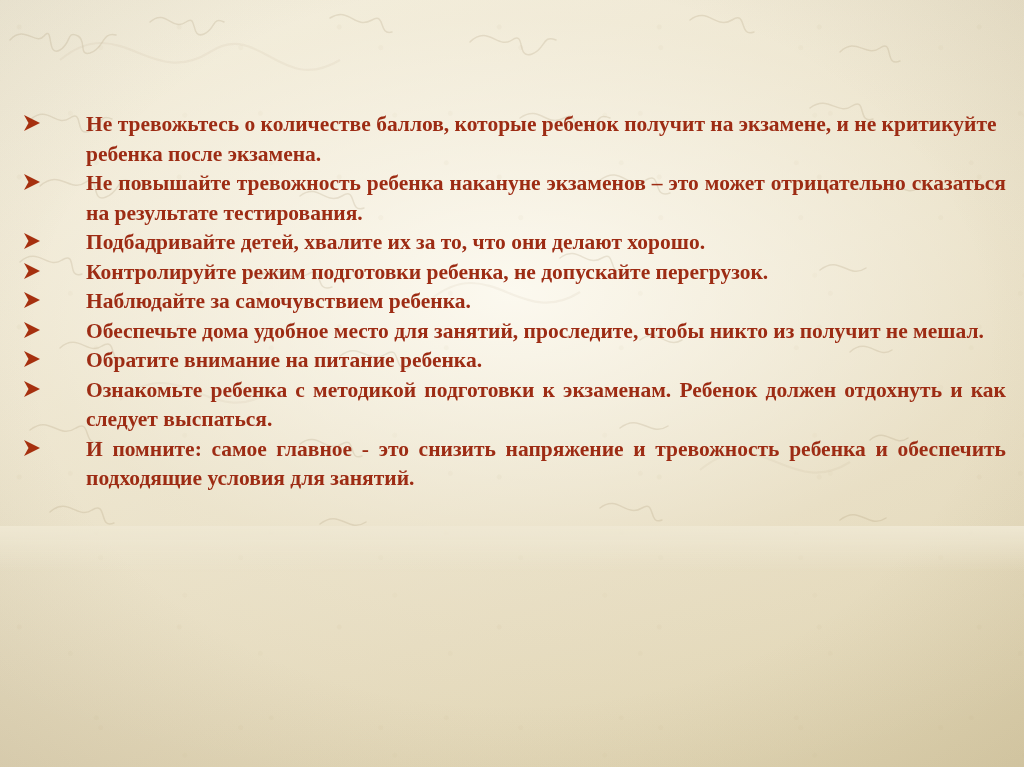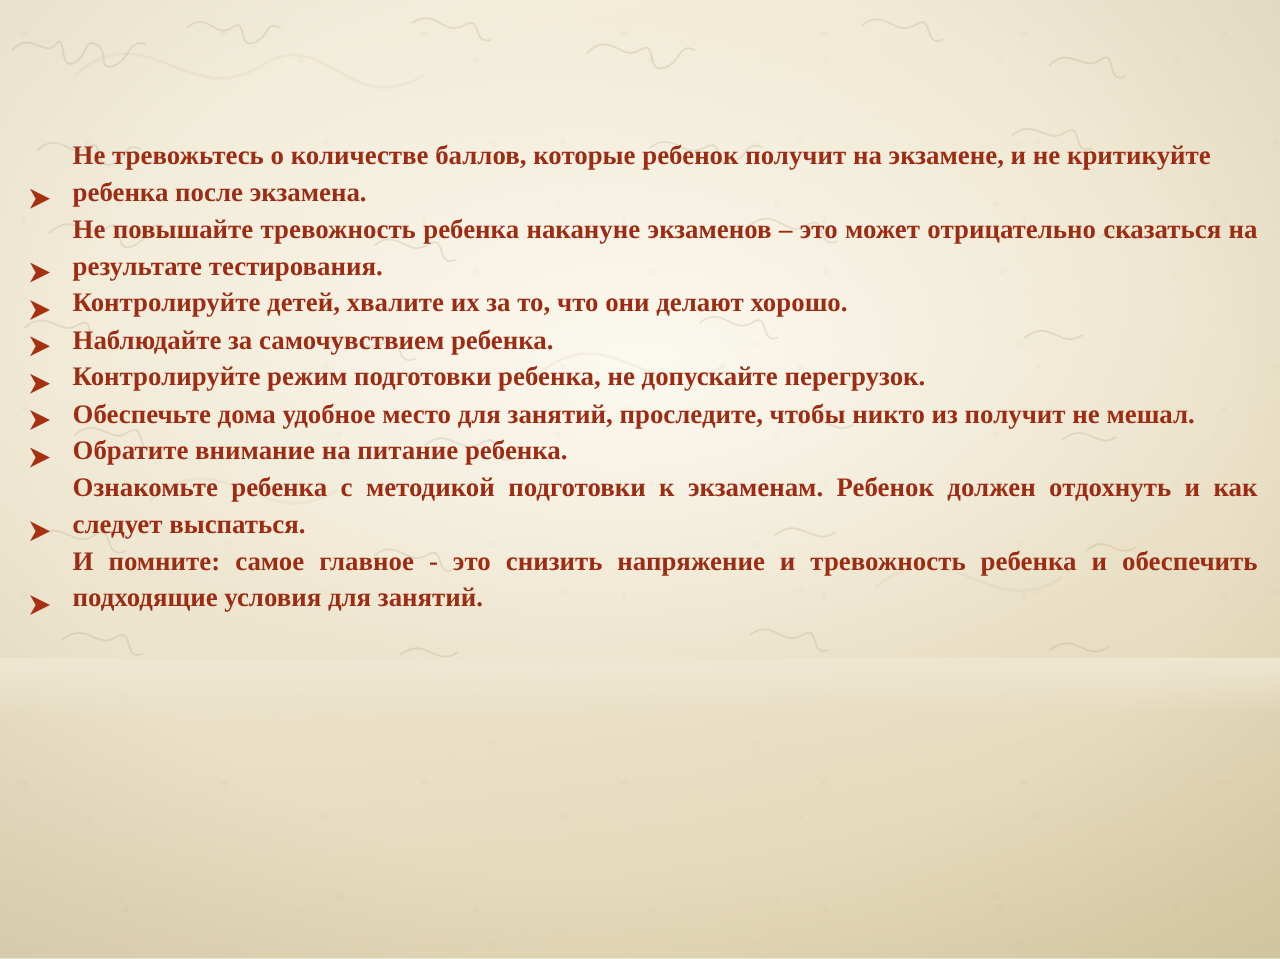--- a/index.html
+++ b/index.html
@@ -82,22 +82,23 @@
   .content {
     position: absolute;
     left: 22px;
     top: 110px;
     width: 984px;
     z-index: 5;
   }
 
   .bullet-row {
     display: flex;
-    align-items: flex-end;
+    align-items: flex-start;
     margin-bottom: 0px;
+    gap: 28px;
   }
 
   .bullet-marker {
     flex: 0 0 auto;
     width: 36px;
     padding-top: 3px;
     text-align: left;
     color: #a6300f;
     line-height: 1;
     display: block;
@@ -217,39 +218,39 @@
       </span>
       <div class="bullet-text just-all">Не повышайте тревожность ребенка накануне экзаменов – это может отрицательно сказаться на результате тестирования.</div>
     </div>
 
     <div class="bullet-row">
       <span class="bullet-marker">
         <svg width="22" height="20" viewBox="0 0 22 20" xmlns="http://www.w3.org/2000/svg">
           <path d="M2 2 L18 10 L2 18 L6.5 10 Z" fill="#a6300f"></path>
         </svg>
       </span>
-      <div class="bullet-text">Контролируйте детей, хвалите их за то, что они делают хорошо.</div>
+      <div class="bullet-text">Подбадривайте детей, хвалите их за то, что они делают хорошо.</div>
+    </div>
+
+    <div class="bullet-row">
+      <span class="bullet-marker">
+        <svg width="22" height="20" viewBox="0 0 22 20" xmlns="http://www.w3.org/2000/svg">
+          <path d="M2 2 L18 10 L2 18 L6.5 10 Z" fill="#a6300f"></path>
+        </svg>
+      </span>
+      <div class="bullet-text">Контролируйте режим подготовки ребенка, не допускайте перегрузок.</div>
     </div>
 
     <div class="bullet-row">
       <span class="bullet-marker">
         <svg width="22" height="20" viewBox="0 0 22 20" xmlns="http://www.w3.org/2000/svg">
           <path d="M2 2 L18 10 L2 18 L6.5 10 Z" fill="#a6300f"></path>
         </svg>
       </span>
       <div class="bullet-text">Наблюдайте за самочувствием ребенка.</div>
-    </div>
-
-    <div class="bullet-row">
-      <span class="bullet-marker">
-        <svg width="22" height="20" viewBox="0 0 22 20" xmlns="http://www.w3.org/2000/svg">
-          <path d="M2 2 L18 10 L2 18 L6.5 10 Z" fill="#a6300f"></path>
-        </svg>
-      </span>
-      <div class="bullet-text">Контролируйте режим подготовки ребенка, не допускайте перегрузок.</div>
     </div>
 
     <div class="bullet-row">
       <span class="bullet-marker">
         <svg width="22" height="20" viewBox="0 0 22 20" xmlns="http://www.w3.org/2000/svg">
           <path d="M2 2 L18 10 L2 18 L6.5 10 Z" fill="#a6300f"></path>
         </svg>
       </span>
       <div class="bullet-text just-all">Обеспечьте дома  удобное место для занятий, проследите, чтобы никто из получит не мешал.</div>
     </div>

